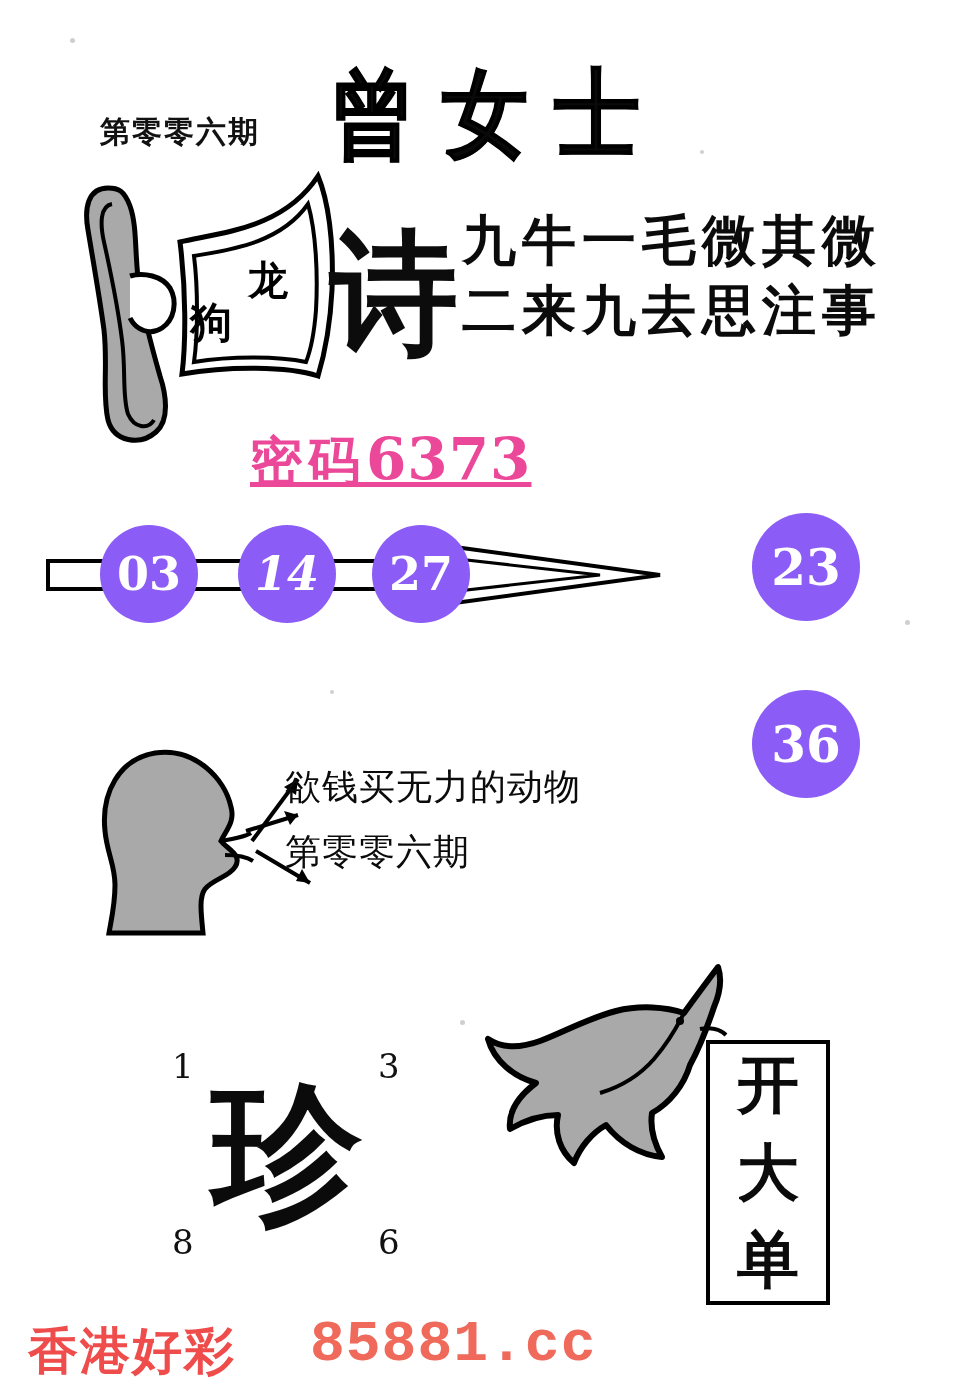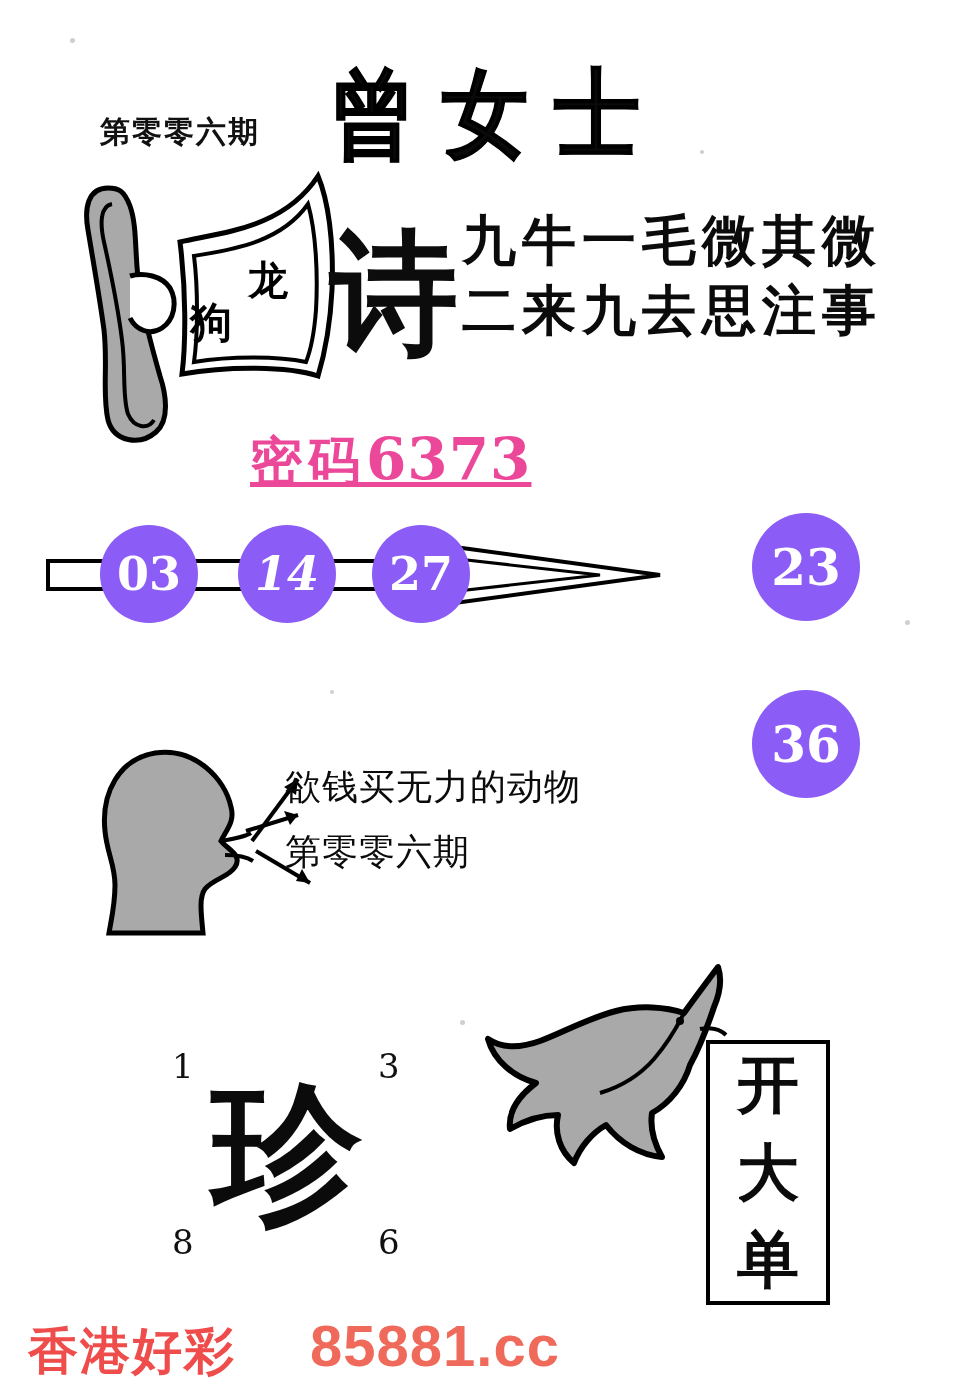--- a/index.html
+++ b/index.html
@@ -207,21 +207,21 @@
     color: #ef4c4c;
     font-family: "DejaVu Sans", sans-serif;
     letter-spacing: 2px;
   }
   #footer-url {
     left: 310px;
     top: 1312px;
     font-size: 58px;
     font-weight: 700;
     color: #ef6a5a;
-    font-family: Liberation Sans, sans-serif;
+    font-family: Liberation Mono, monospace;
     letter-spacing: 1px;
   }
 
   
   .speck { background: #cfcfcf; border-radius: 50%; }
 </style>
 </head>
 <body>
 
 <div id="page">

